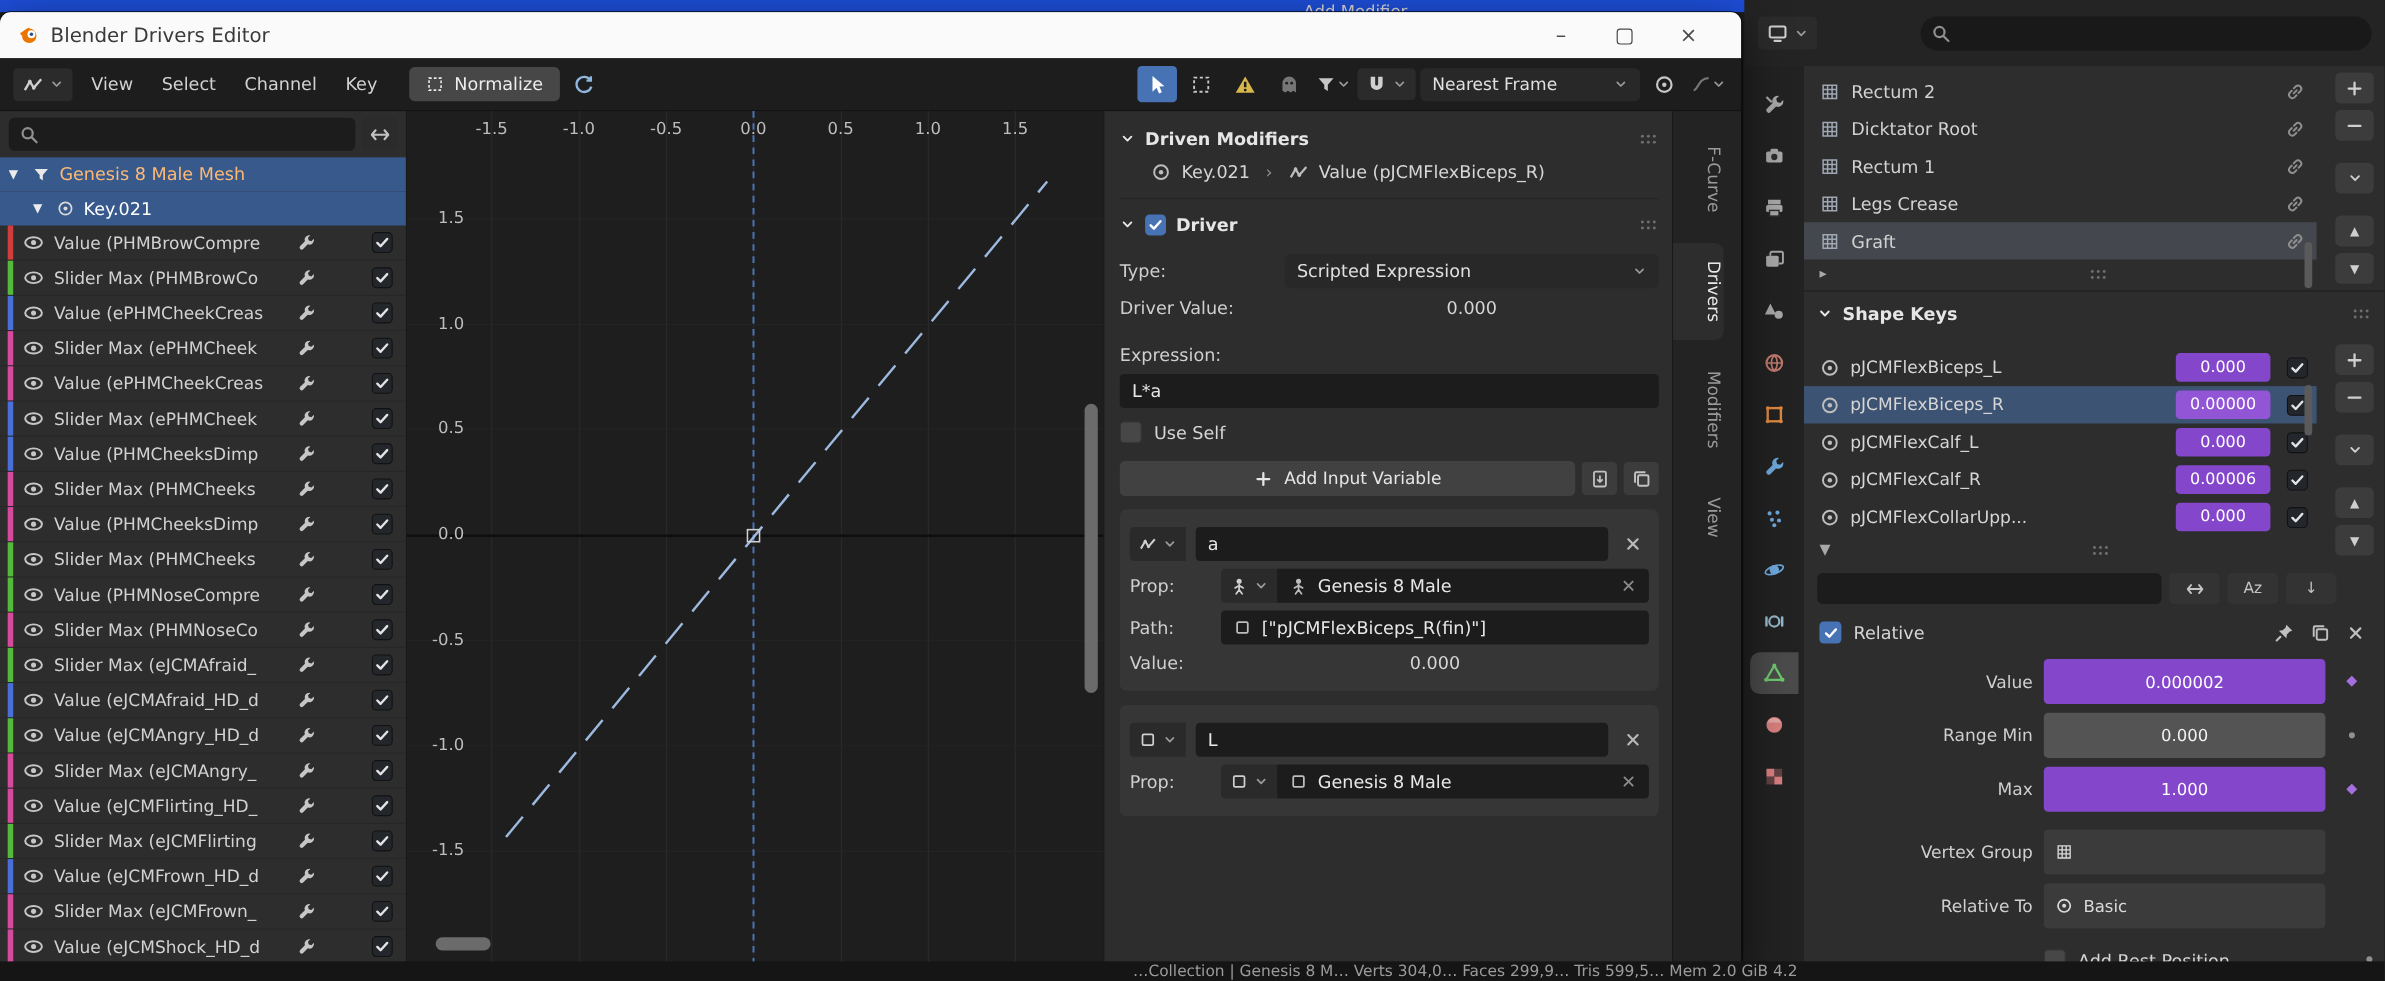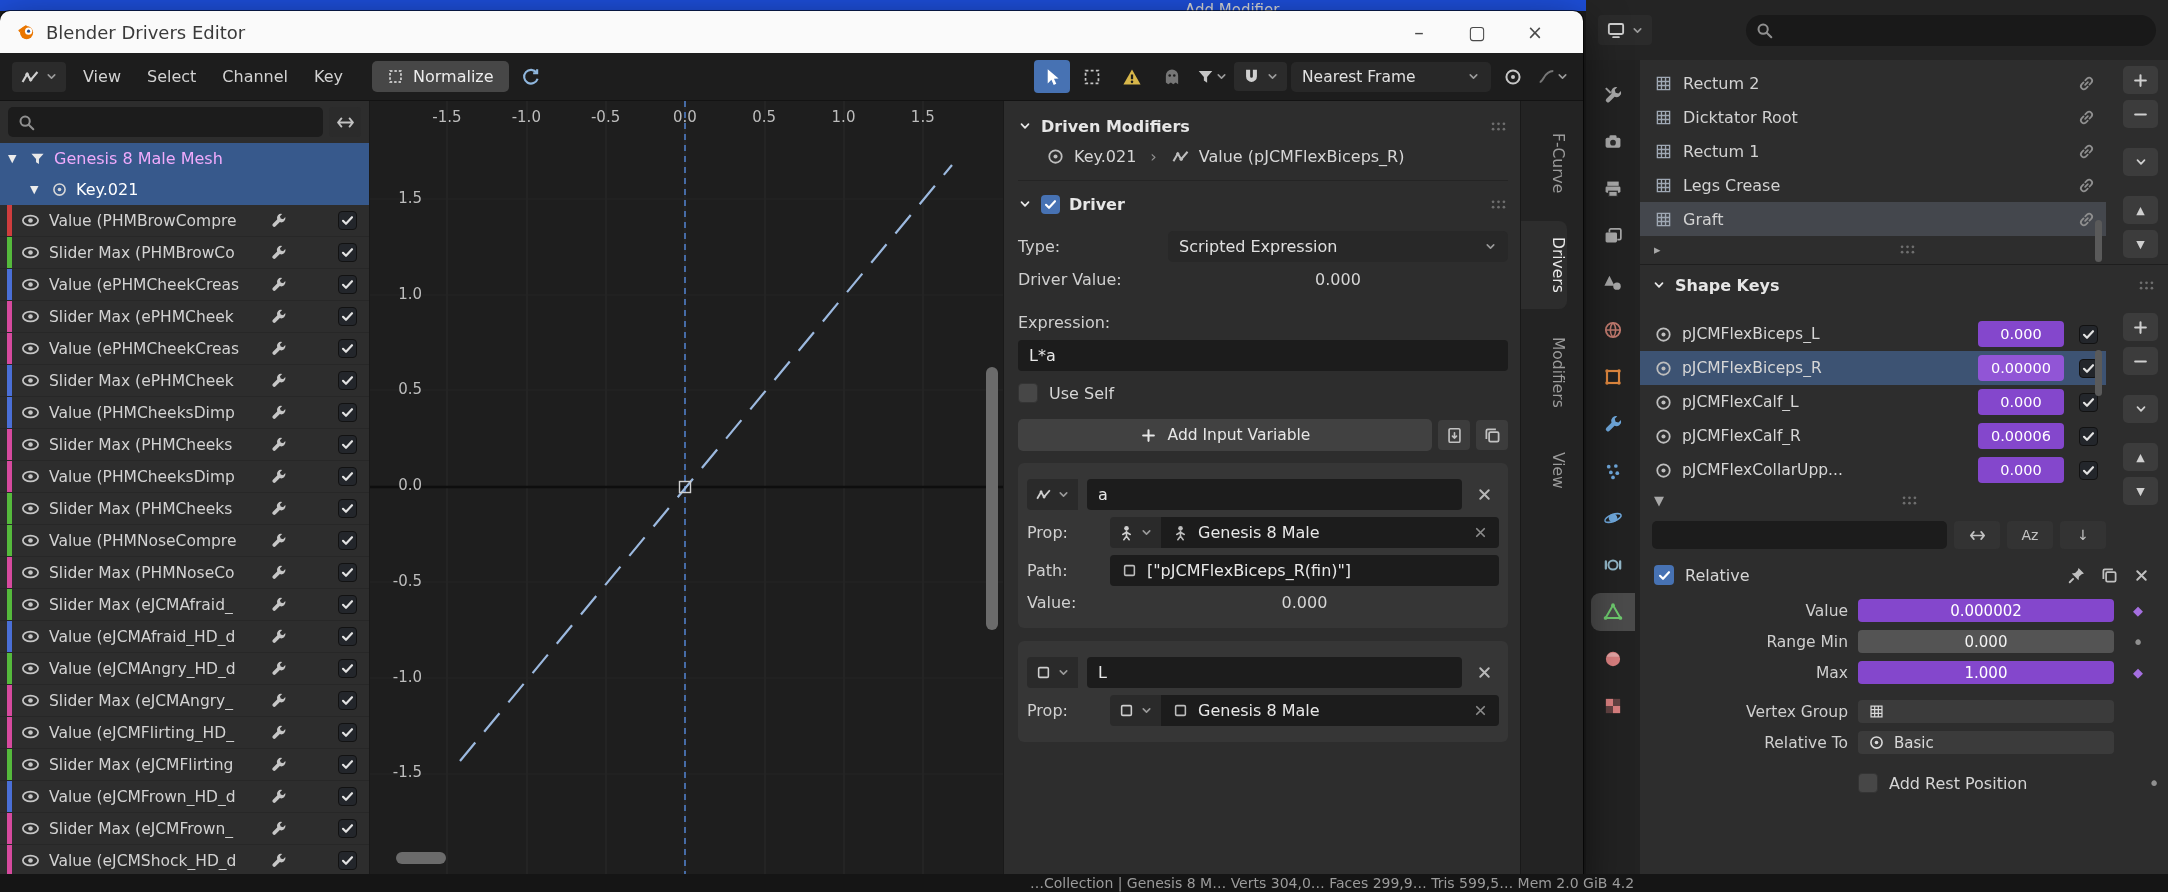--- a/index.html
+++ b/index.html
@@ -36,21 +36,21 @@
   .dcontent{flex:1;display:flex;min-height:0}
   
   .channels{width:369px;background:#2d2d2d;flex:none;display:flex;flex-direction:column;border-right:1px solid #191919;overflow:hidden}
   .chsearch{height:42px;display:flex;align-items:center;gap:6px;padding:6px 8px;flex:none;box-sizing:border-box}
   .searchf{height:30px;background:#1c1c1c;border-radius:5px;display:flex;align-items:center;gap:7px;padding:0 9px;color:#8f8f8f}
   .flex1{flex:1}
   .iconbtn{width:32px;height:30px;border-radius:4px;display:inline-flex;align-items:center;justify-content:center;color:#c2c2c2;background:#2b2b2b;flex:none}
   .trow{height:31px;display:flex;align-items:center;gap:8px;padding:0 8px;flex:none}
   .trow.obj,.trow.key{background:#37598c}
   .tri{font-size:11px;color:#ececec;width:13px;flex:none}
-  .objname{color:#f0abfc}
+  .objname{color:#fdba74}
   .keyname{color:#fff}
   .trow.key{padding-left:30px}
   .chrow{height:31px;display:flex;align-items:center;gap:9px;padding:0 12px 0 7px;border-bottom:1px solid rgba(0,0,0,.13);flex:none}
   .strip{width:5px;align-self:stretch;flex:none}
   .chlab{width:212px;overflow:hidden;white-space:nowrap;color:#d2d2d2;font-size:15.5px}
   .eye,.wr{color:#c6c6c6}
   .cb{width:20px;height:20px;border-radius:4px;display:inline-flex;align-items:center;justify-content:center;flex:none;box-sizing:border-box}
   .cb.blue{background:#4772b3;color:#fff}
   .cb.dark{background:#23262b;border:1px solid #121212;color:#e3e3e3;width:19px;height:19px}
   .cb.off{background:#474747;border:1px solid #343434;color:transparent}
@@ -108,27 +108,27 @@
   .sep{height:1px;background:#1e1e1e;margin:2px 0}
   .skhead{height:36px;display:flex;align-items:center;gap:9px;padding:0 12px;color:#e8e8e8}
   .sklistwrap{margin-top:14px}
   .skrow{height:34px;display:flex;align-items:center;gap:9px;padding:0 8px 0 14px}
   .skrow.sel{background:#3d5373}
   .skname{color:#d6d6d6;font-size:15.5px;flex:1;overflow:hidden;white-space:nowrap}
   .ki{color:#bdbdbd}
   .skval{width:86px;height:26px;background:#8447cc;border-radius:4px;color:#fff;display:flex;align-items:center;justify-content:center;font-size:14.5px;flex:none;margin-right:6px}
   .skrow.sel .skval{background:#9155d6}
   .vthumb{position:absolute;width:7px;border-radius:4px;background:#5a5a5a}
-  .frow0{display:flex;align-items:center;gap:7px;padding:8px 62px 4px 12px}
+  .frow0{display:flex;align-items:center;gap:7px;padding:8px 44px 4px 12px}
   .sortbtn{min-width:34px;height:28px;background:#333;border-radius:4px;display:inline-flex;align-items:center;justify-content:center;color:#c4c4c4;font-size:14px;padding:0 6px;flex:none}
   .relrow{display:flex;align-items:center;gap:11px;padding:12px 14px 6px 14px}
   .rel-icons{margin-left:auto;display:flex;gap:14px;align-items:center;color:#c0c0c0;padding-right:4px}
   .frow{display:flex;align-items:center;gap:10px;margin:8px 0;padding-left:14px}
   .flab{width:194px;text-align:right;color:#cfcfcf;flex:none;font-size:15.5px}
-  .fld{width:256px;height:23px;border-radius:4px;display:flex;align-items:center;justify-content:center;color:#fff;font-size:15px;flex:none;box-sizing:border-box}
+  .fld{width:256px;height:41px;border-radius:4px;display:flex;align-items:center;justify-content:center;color:#fff;font-size:15px;flex:none;box-sizing:border-box}
   .fld.drv{background:#8447cc}
   .fld.pln{background:#545454;color:#f2f2f2}
   .fld.wgt{background:#3b3b3b;justify-content:flex-start;padding:0 10px;color:#dadada;gap:9px}
   .dec{width:28px;text-align:center;flex:none}
   .dec.dia{color:#a56fe0;font-size:13px}
   .dec.dot{color:#8f8f8f;font-size:19px}
   .arrest{display:flex;align-items:center;gap:11px;margin-top:18px;padding-left:218px}
   .mt-vg{margin-top:16px}
 </style>
 </head>

